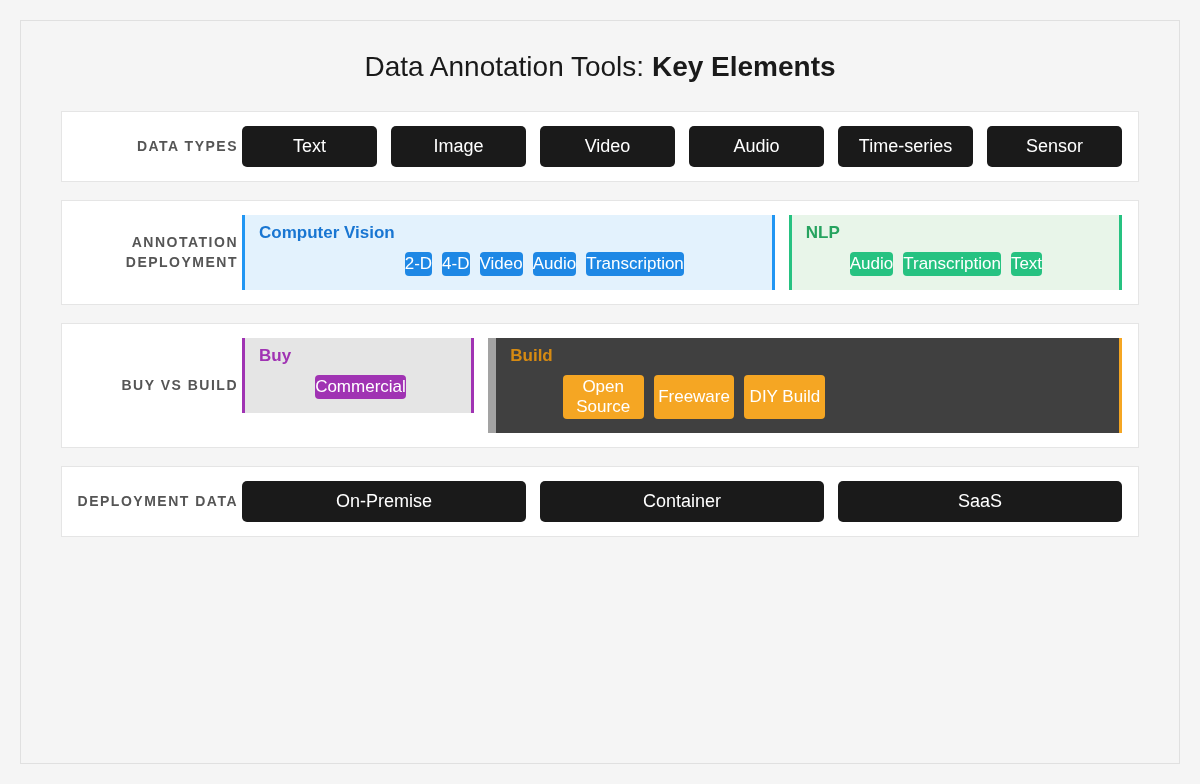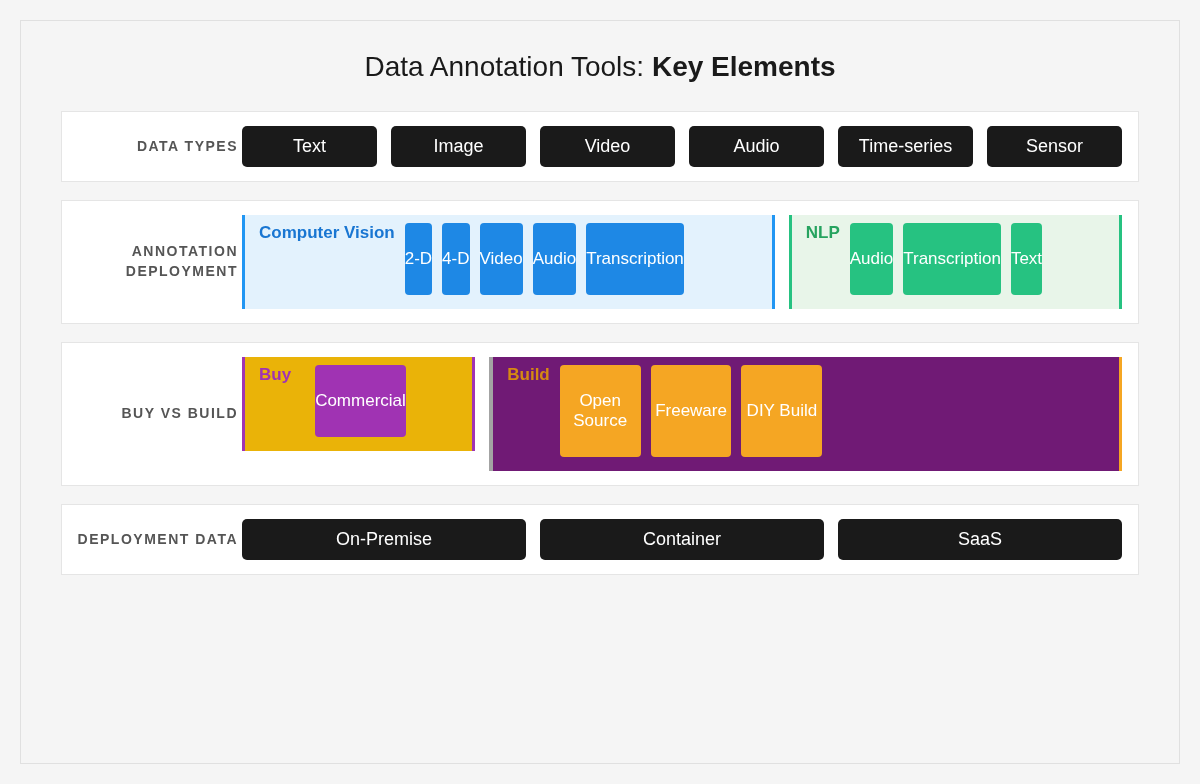--- a/index.html
+++ b/index.html
@@ -78,56 +78,57 @@
       border-right: 3px solid #2196f3;
       flex: 5;
     }
     .subgroup.nlp {
       background: #e8f5e9;
       border-left: 3px solid #26c281;
       border-right: 3px solid #26c281;
       flex: 3;
     }
     .subgroup.buy {
-      background: #eab308;
+      background: #e5e5e5;
       border-left: 3px solid #a033b3;
       border-right: 3px solid #a033b3;
       flex: 1;
       gap: 24px;
     }
     .subgroup.build {
-      background: #701a75;
-      border-left: 4px solid #a3a3a3;
+      background: #404040;
+      border-left: 8px solid #a3a3a3;
       border-right: 3px solid #f5a623;
       flex: 3;
     }
     .subtitle {
       text-align: center;
       font-size: 17px;
       font-weight: 600;
     }
     .cv .subtitle { color: #1976d2; }
     .nlp .subtitle { color: #26a35f; }
     .buy .subtitle { color: #a033b3; }
     .build .subtitle { color: #d68a12; }
     .subitems {
       display: flex;
       gap: 10px;
     }
     .chip {
       color: #fff;
-      padding: 26px 0;
+      padding: 2px 0;
       border-radius: 4px;
       font-size: 17px;
       font-weight: 500;
       text-align: center;
       flex: 1;
       display:flex;
       align-items:center;
       justify-content:center;
+      margin-top:29px;
     }
     .chip.blue { background: #1e88e5; }
     .chip.green { background: #26c281; }
     .chip.purple { background: #a033b3; }
     .chip.orange { background: #f5a623; }
   </style>
 </head>
 <body>
 
 <div class="container">

